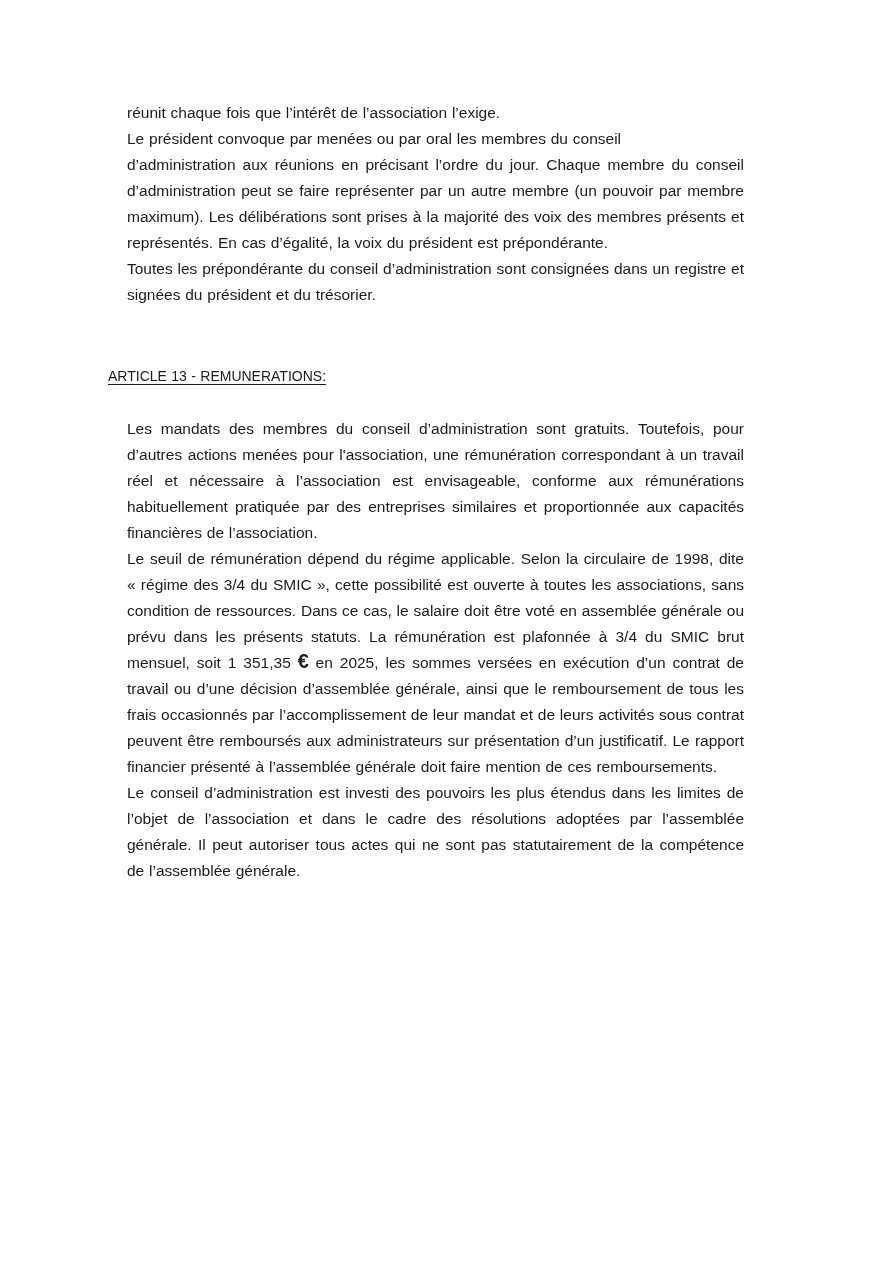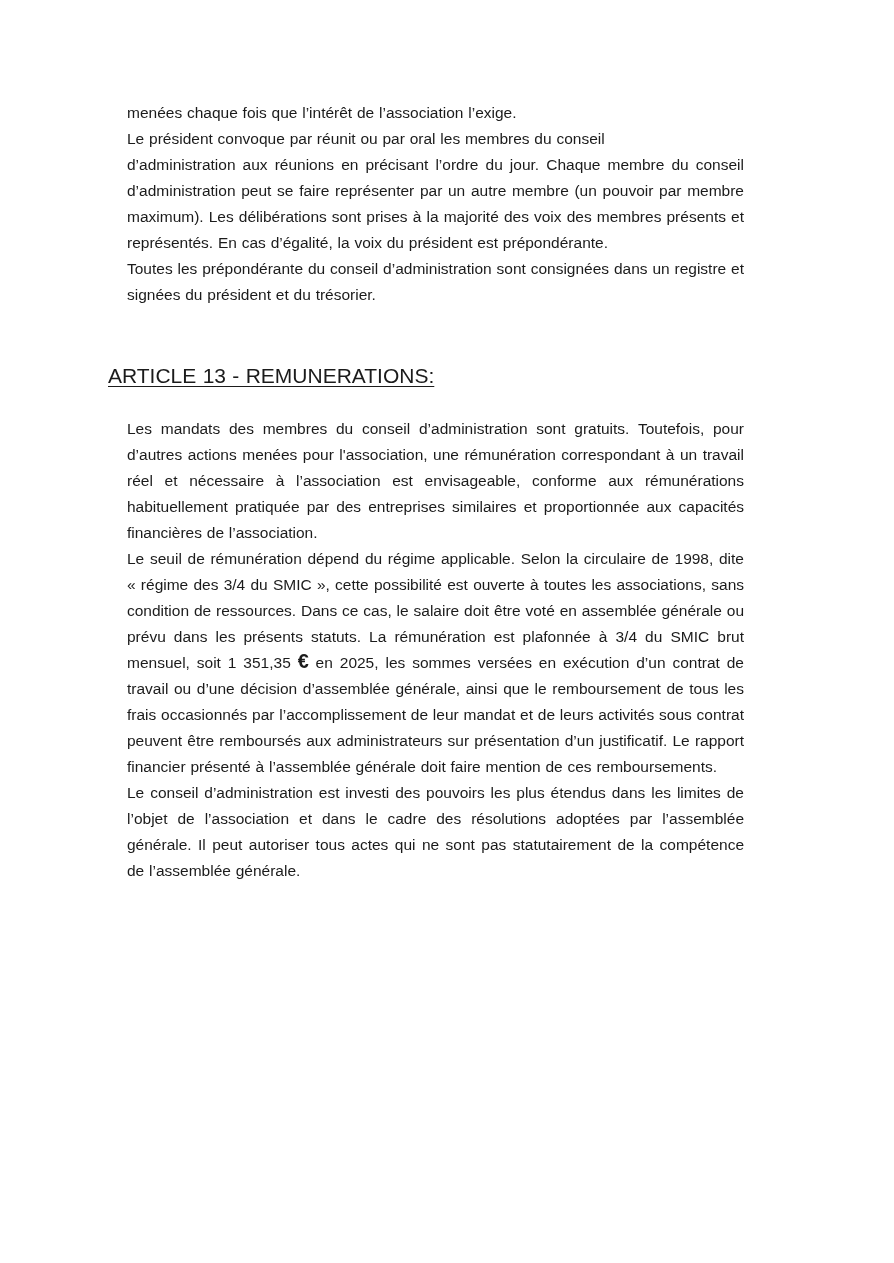--- a/index.html
+++ b/index.html
@@ -23,42 +23,42 @@
     left: 127px;
     top: 100px;
     width: 617px;
     font-size: 15.5px;
     line-height: 26px;
     word-spacing: 0.5px;
   }
   .para { text-align: justify; hyphens: none; }
   .para.left { text-align: left; }
   .heading {
-    font-size: 21px;
+    font-size: 14px;
     font-weight: 400;
     line-height: 26px;
     text-decoration: underline;
     text-underline-offset: 3px;
     text-decoration-thickness: 1.2px;
     margin: 55px 0 27px -19px;
     white-space: nowrap;
   }
   .euro {
     font-size: 1.28em;
     font-weight: bold;
     line-height: 0;
   }
 </style>
 </head>
 <body>
 
 <div class="page">
   <div class="content">
-      <p class="para left">menées chaque fois que l’intérêt de l’association l’exige.</p>
-      <p class="para left">Le président convoque par réunit ou par oral les membres du conseil</p>
+      <p class="para left">réunit chaque fois que l’intérêt de l’association l’exige.</p>
+      <p class="para left">Le président convoque par menées ou par oral les membres du conseil</p>
       <p class="para justify">d’administration aux réunions en précisant l’ordre du jour. Chaque membre du conseil d’administration peut se faire représenter par un autre membre (un pouvoir par membre maximum). Les délibérations sont prises à la majorité des voix des membres présents et représentés. En cas d’égalité, la voix du président est prépondérante.</p>
       <p class="para justify">Toutes les prépondérante du conseil d’administration sont consignées dans un registre et signées du président et du trésorier.</p>
       <h2 class="heading">ARTICLE 13 - REMUNERATIONS:</h2>
       <p class="para justify">Les mandats des membres du conseil d’administration sont gratuits. Toutefois, pour d’autres actions menées pour l'association, une rémunération correspondant à un travail réel et nécessaire à l’association est envisageable, conforme aux rémunérations habituellement pratiquée par des entreprises similaires et proportionnée aux capacités financières de l’association.</p>
       <p class="para justify"><span>Le seuil de rémunération dépend du régime applicable. Selon la circulaire de 1998, dite «&nbsp;régime des 3/4 du SMIC&nbsp;», cette possibilité est ouverte à toutes les associations, sans condition de ressources. Dans ce cas, le salaire doit être voté en assemblée générale ou prévu dans les présents statuts. La rémunération est plafonnée à 3/4 du SMIC brut mensuel, soit 1&nbsp;351,35 </span><span class="euro">€</span><span> en 2025, les sommes versées en exécution d’un contrat de travail ou d’une décision d’assemblée générale, ainsi que le remboursement de tous les frais occasionnés par l’accomplissement de leur mandat et de leurs activités sous contrat peuvent être remboursés aux administrateurs sur présentation d’un justificatif. Le rapport financier présenté à l’assemblée générale doit faire mention de ces remboursements.</span></p>
       <p class="para justify">Le conseil d’administration est investi des pouvoirs les plus étendus dans les limites de l’objet de l’association et dans le cadre des résolutions adoptées par l’assemblée générale. Il peut autoriser tous actes qui ne sont pas statutairement de la compétence de l’assemblée générale.</p>
     </div>
 </div>
 
 </body></html>

